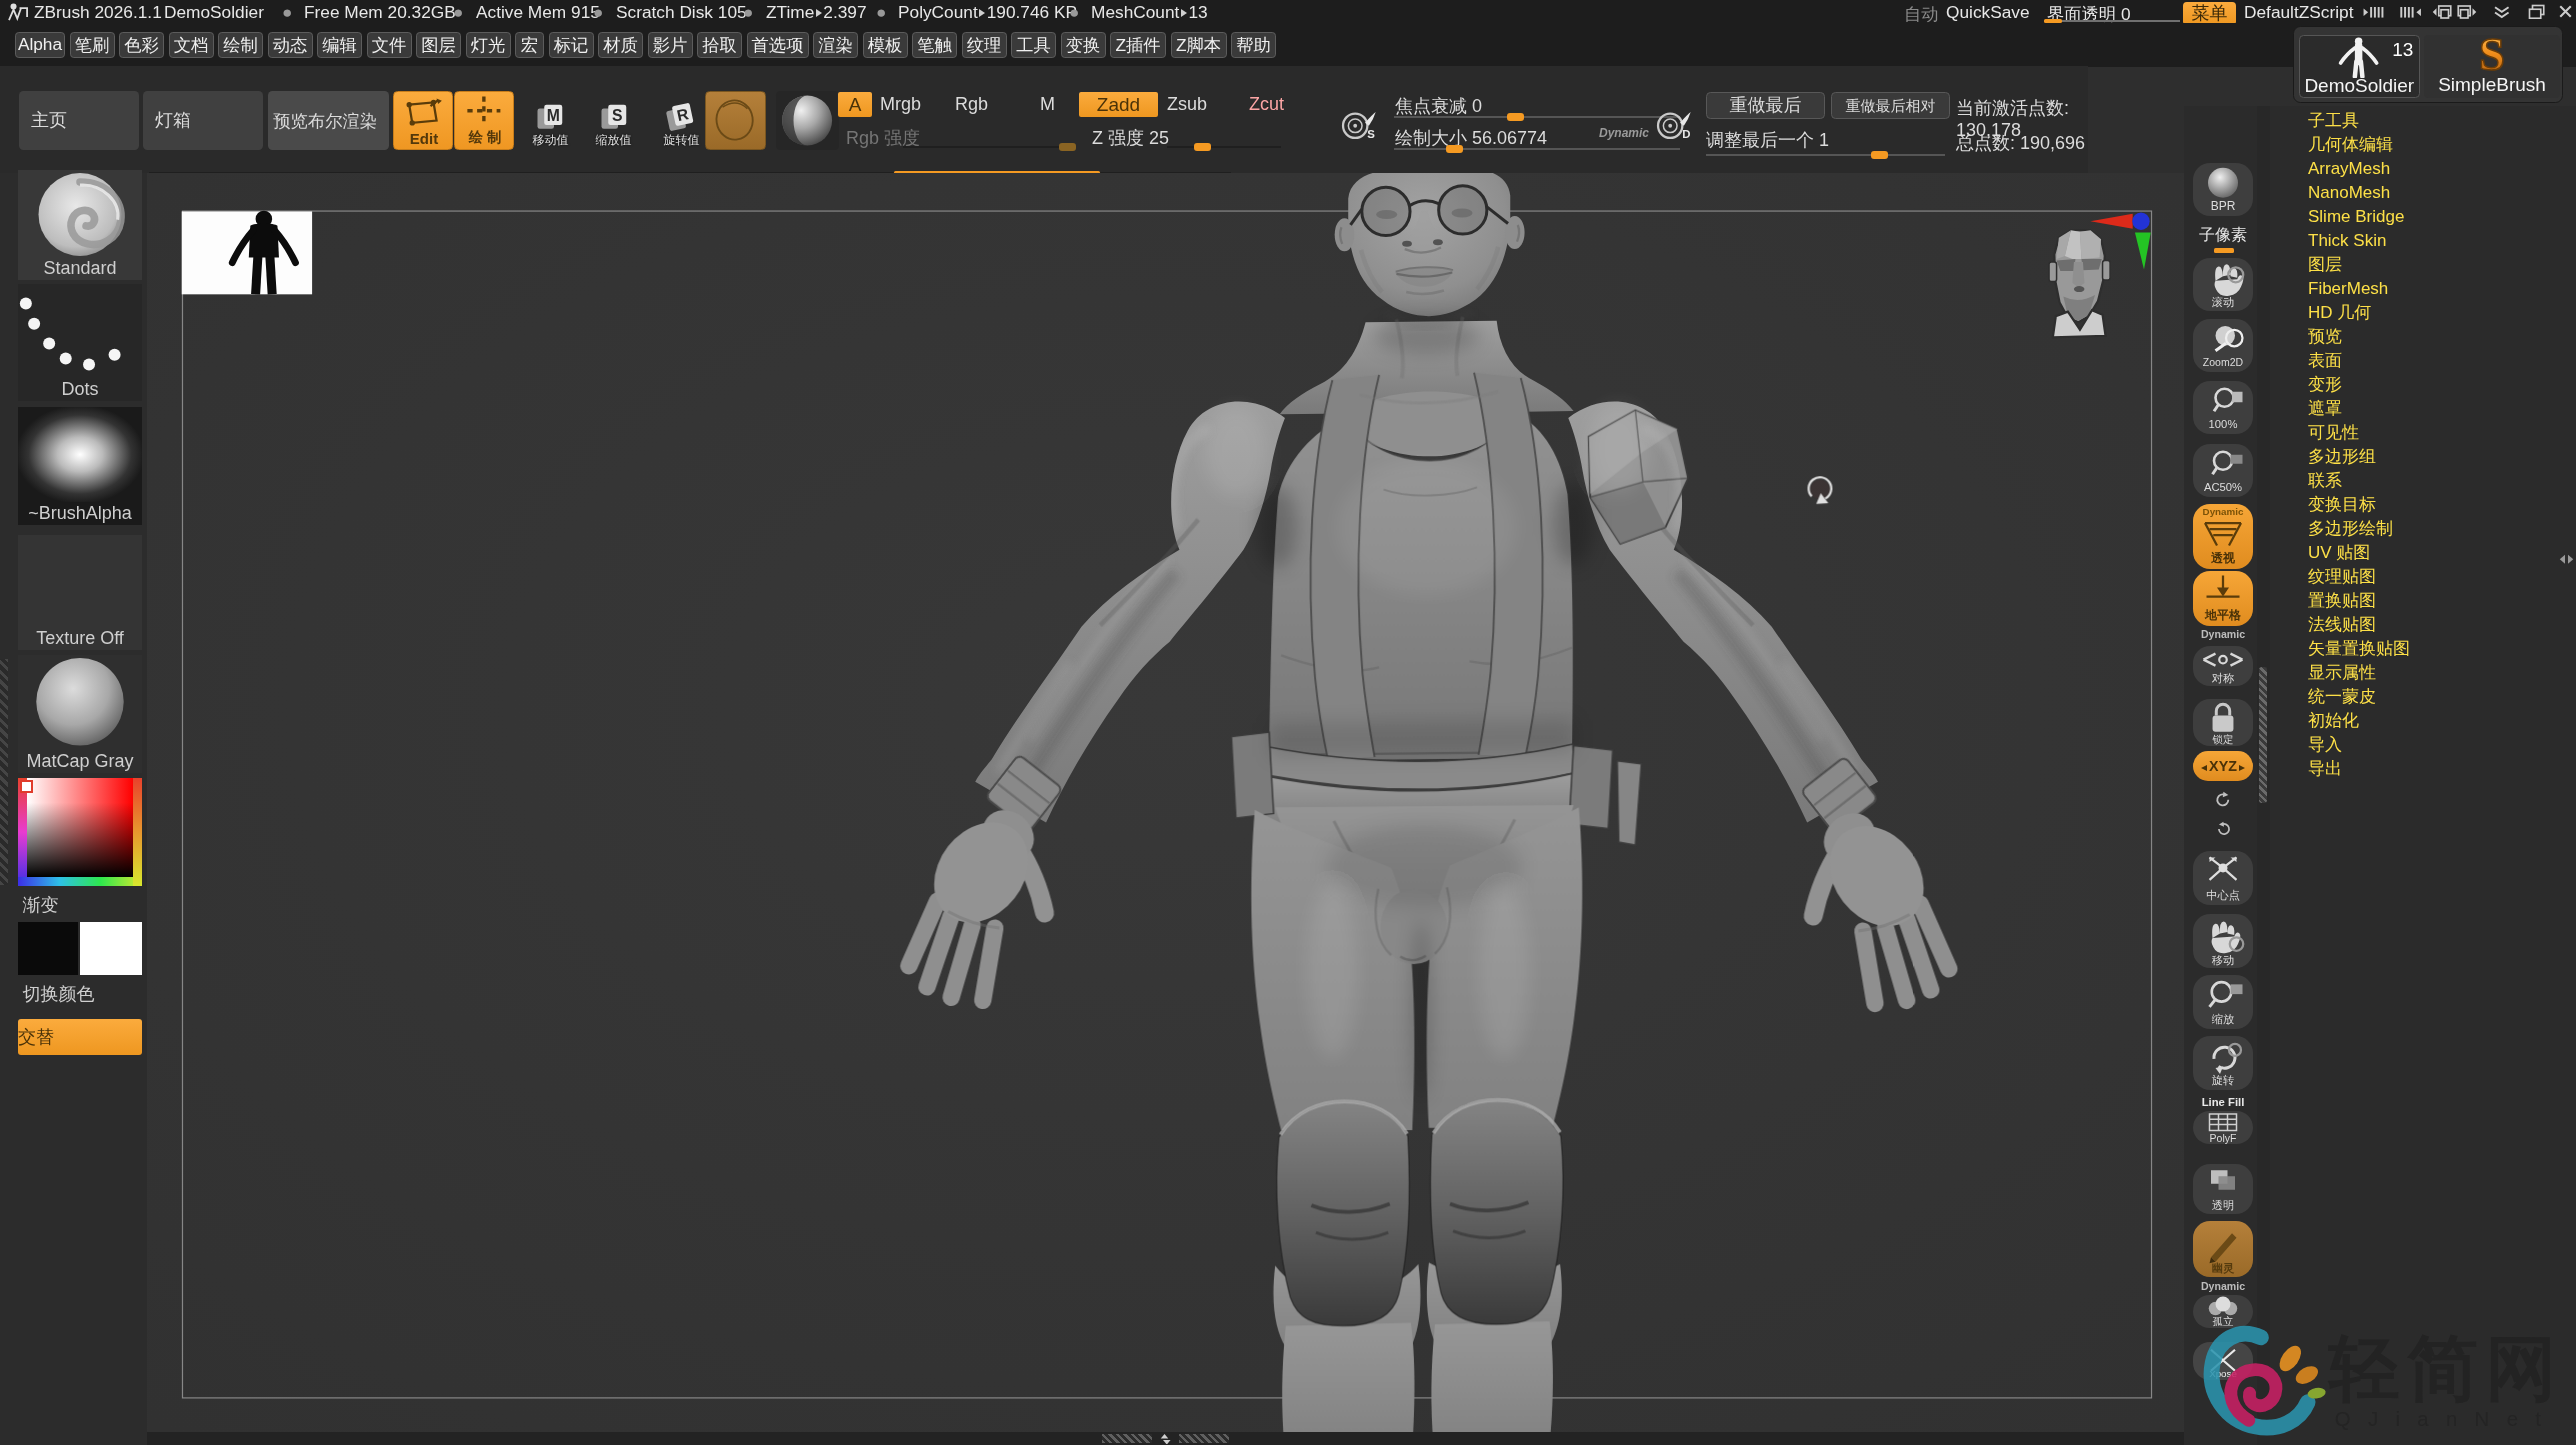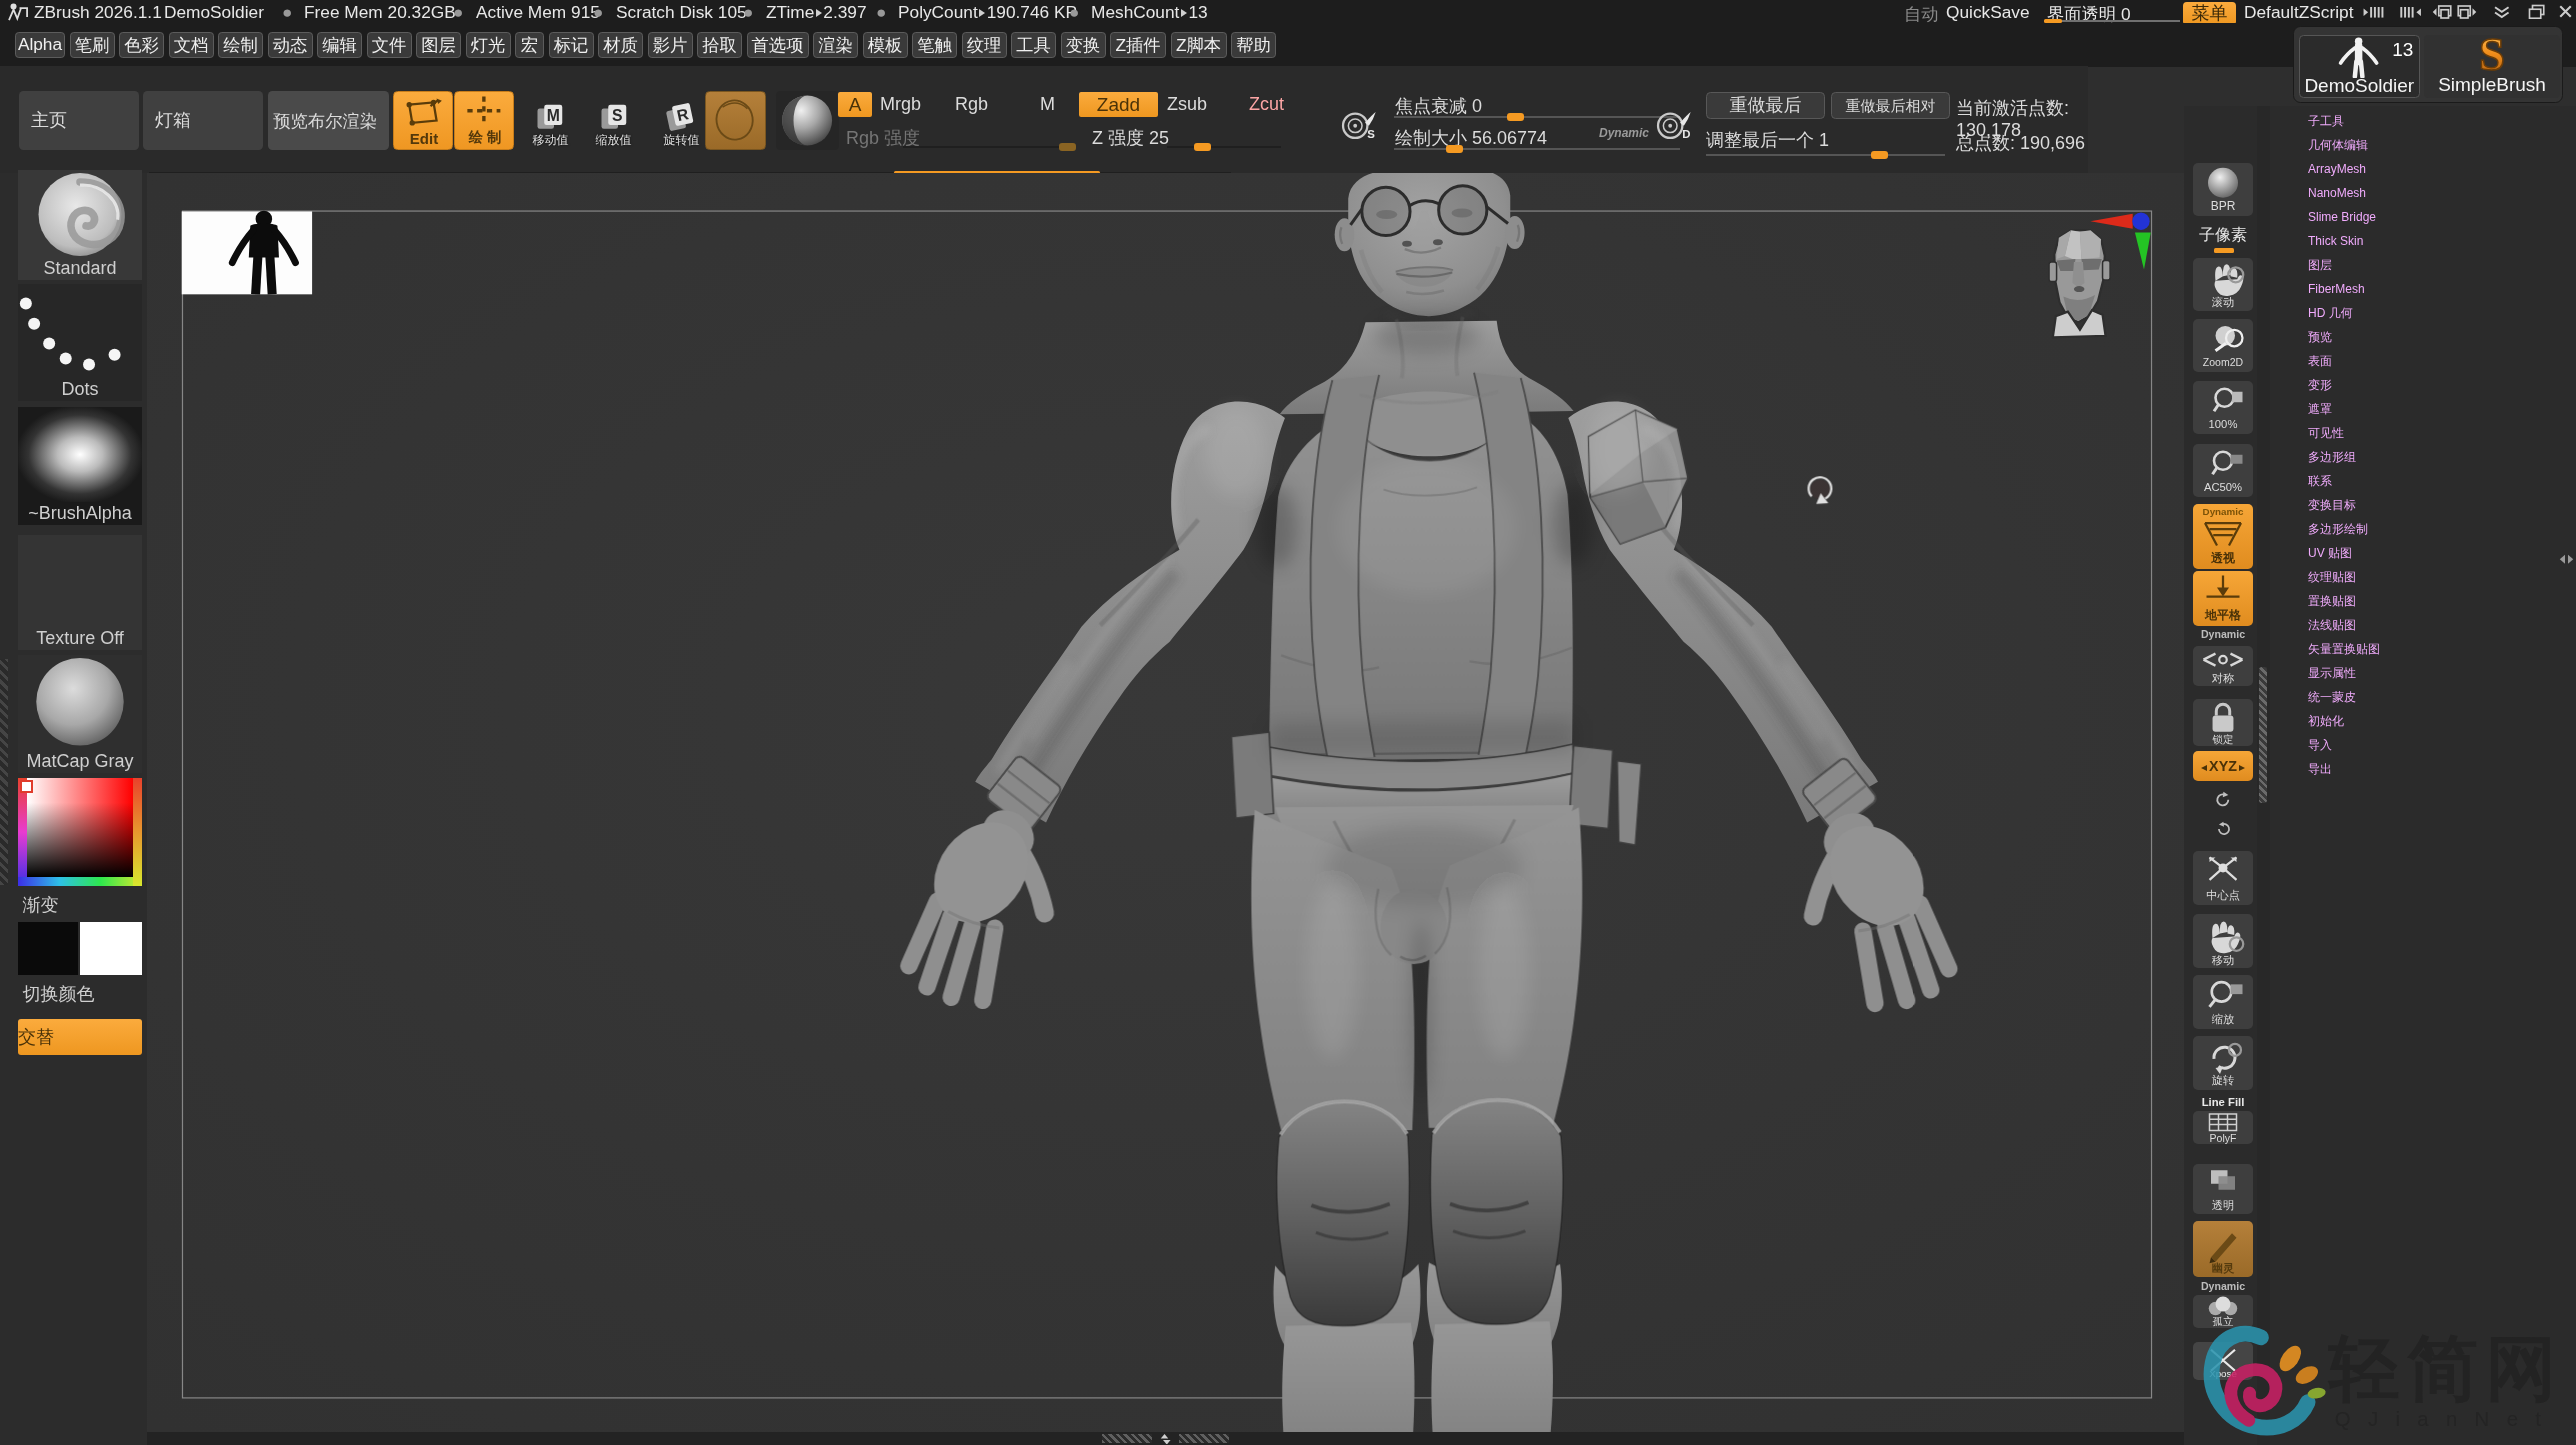--- a/index.html
+++ b/index.html
@@ -2,21 +2,21 @@
 <html style="font-size:12px"><head>
 <meta charset="utf-8">
 <style>
 *{margin:0;padding:0;box-sizing:border-box}
 html,body{width:2576px;height:1446px;overflow:hidden;background:#2e2e2e;font-family:"Liberation Sans",sans-serif}
 #root{position:absolute;left:0;top:0;width:2576px;height:1446px}
 .abs{position:absolute}
 .chip{background:#3a3a3a;border:1.5px solid #5c5c5c;border-radius:3.8px;color:#f0f0f0;display:flex;align-items:center;justify-content:center}
 .btn{background:#404040;border-radius:4.5px;color:#dcdcdc}
 .obtn{background:linear-gradient(#fbab3d,#ef9722);border:1.5px solid #c87d1a;border-radius:4.5px;color:#442e08}
-.rtbtn{position:absolute;left:9px;width:60px;background:#3e3e3e;border-radius:5px;color:#c8c8c8;text-align:center;overflow:hidden}
+.rtbtn{position:absolute;left:9px;width:60px;background:#3e3e3e;border-radius:17px;color:#c8c8c8;text-align:center;overflow:hidden}
 .tri{display:inline-block;width:0;height:0;border-left:6.8px solid #d0d0d0;border-top:4.5px solid transparent;border-bottom:4.5px solid transparent;vertical-align:middle;margin:0 1.5px 2.3px 1.5px}
 </style>
 </head>
 <body>
 <div id="root">
 
 <div class="abs" id="titlebar" style="left:0;top:0;width:2576px;height:22.6px;background:#1d1d1d;color:#e8e8e8;font-size:17.3px">
 <svg class="abs" style="left:6px;top:1.5px" width="22.6" height="19.6" viewBox="0 0 30 26">
         <circle cx="10" cy="6" r="4" fill="#ddd"></circle>
         <path d="M4 24 L10 10 L15 22 L20 8 L27 8 M18 8 L28 8 L28 20" stroke="#ddd" stroke-width="2.4" fill="none"></path>
@@ -680,21 +680,21 @@
             <path d="M40 24 L24 10 M40 24 L56 10 M40 24 L24 38 M40 24 L56 38"></path>
           </g>
           <text x="40" y="46" font-size="13" fill="#eee" text-anchor="middle">Xpose</text>
         </svg></div>
 </div>
 
 <div class="abs" id="vscroll" style="left:2257px;top:106px;width:13px;height:1340px;background:#282828">
 <div class="abs" style="left:2.3px;top:561px;width:7.5px;height:136px;background:repeating-linear-gradient(45deg,#6a6a6a 0 2.3px,#3a3a3a 2.3px 5.3px);border-radius:3px"></div>
 </div>
 
-<div class="abs" id="rightpanel" style="left:2270px;top:106px;width:306px;height:1340px;background:#2b2b2b;color:#f0abfc;font-size:12px">
+<div class="abs" id="rightpanel" style="left:2270px;top:106px;width:306px;height:1340px;background:#2b2b2b;color:#fde047;font-size:17px">
 <div class="abs" style="left:38px;top:3px;line-height:24px;white-space:pre">子工具
 几何体编辑
 ArrayMesh
 NanoMesh
 Slime Bridge
 Thick Skin
 图层
 FiberMesh
 HD 几何
 预览

